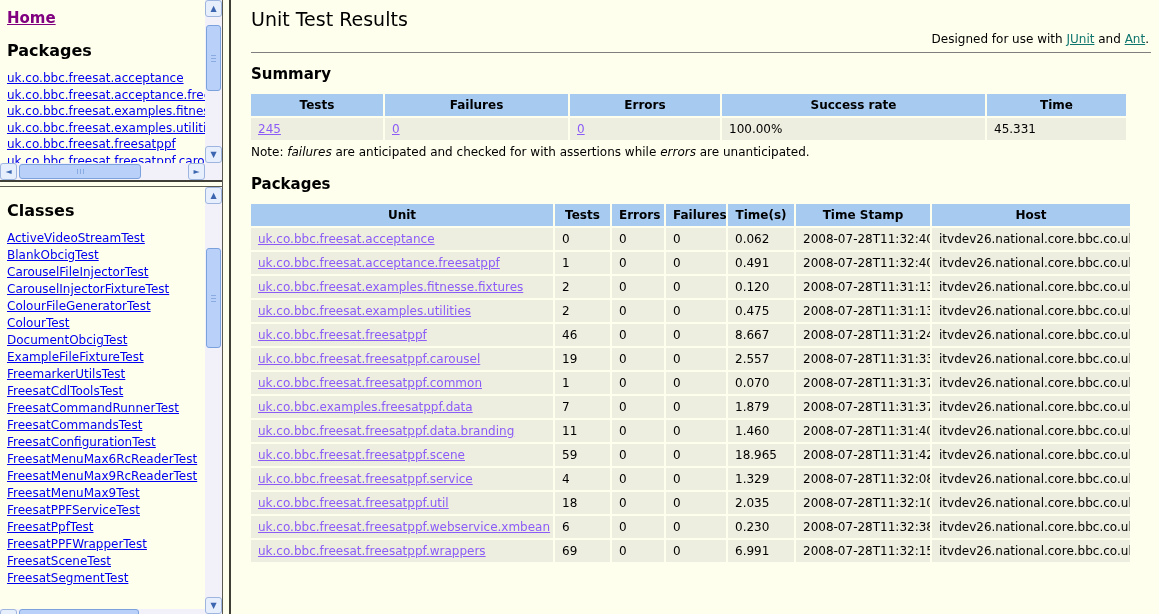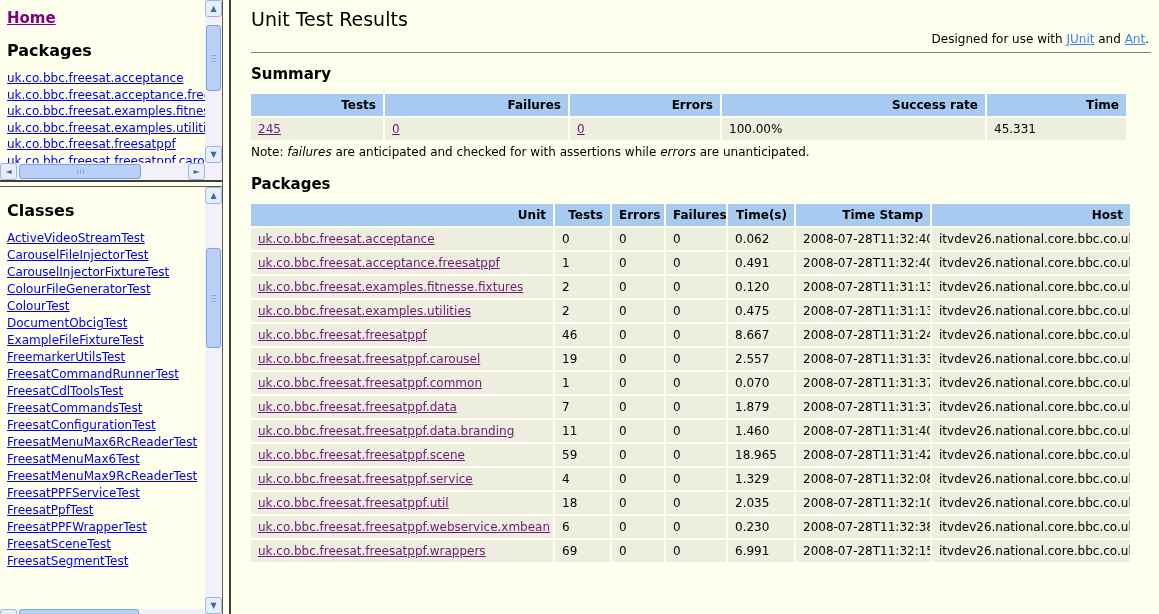--- a/index.html
+++ b/index.html
@@ -55,34 +55,34 @@
     position:absolute; left:0; bottom:0; right:17px; height:5px;
     background:#F2F1FA; overflow:hidden;
   }
   .hscroll-sliver .mini { position:absolute; top:0; height:10px; background:#E8EFFC; border:1px solid #9EB6DF; border-radius:3px; }
   .hscroll-sliver .mini.thumb { background:#B9D1F9; border-color:#7CA2DE; }
 
   
   .main { flex:1; overflow:hidden; padding:4px 8px 0 20px; }
   .page-title { font-size:19px; font-weight:normal; margin:4px 0 2px 0; }
   .credits { text-align:right; font-size:12px; margin:2px 2px 6px 0; }
-  .credits a { color:#3b82f6; }
+  .credits a { color:#0f766e; }
   hr.rule { border:none; border-top:1px solid #7f7f7f; margin:6px 0 12px 0; }
   .section-heading { font-size:15px; font-weight:bold; margin:16px 0 9px 0; }
   .section-heading.first { margin-top:12px; }
 
   table.report { border-collapse:separate; border-spacing:2px; table-layout:fixed; margin-left:-2px; }
   table.report th {
-    background:#A6CAF0; text-align:right; font-size:12px; font-weight:bold;
+    background:#A6CAF0; text-align:center; font-size:12px; font-weight:bold;
     padding:4px 7px; white-space:nowrap; overflow:hidden;
   }
   table.report td {
     background:#EEEEE0; font-size:12px; padding:4px 7px; white-space:nowrap; overflow:hidden;
   }
-  table.report a { color:#701a75; text-decoration:underline; }
+  table.report a { color:#8b5cf6; text-decoration:underline; }
 
   .note { font-size:12px; margin:3px 0 0 0; }
 
   
   .sum-c1{width:132px}.sum-c2{width:183px}.sum-c3{width:150px}.sum-c4{width:263px}.sum-c5{width:139px}
   
   .pkg-c1{width:302px}.pkg-c2{width:55px}.pkg-c3{width:52px}.pkg-c4{width:60px}.pkg-c5{width:66px}.pkg-c6{width:134px}.pkg-c7{width:198px}
 </style>
 </head>
 <body>
@@ -118,34 +118,35 @@
       </div>
       <div class="sb-corner"></div>
     </div>
 
     <div class="frame-divider"></div>
 
     <div class="frame-bottom">
       <div class="frame-content classes-content" style="flex:1;">
         <div class="side-heading">Classes</div>
         <a href="#" class="side-link">ActiveVideoStreamTest</a>
+        <a href="#" class="side-link">BlankObcigTest</a>
         <a href="#" class="side-link">CarouselFileInjectorTest</a>
         <a href="#" class="side-link">CarouselInjectorFixtureTest</a>
         <a href="#" class="side-link">ColourFileGeneratorTest</a>
         <a href="#" class="side-link">ColourTest</a>
         <a href="#" class="side-link">DocumentObcigTest</a>
         <a href="#" class="side-link">ExampleFileFixtureTest</a>
         <a href="#" class="side-link">FreemarkerUtilsTest</a>
+        <a href="#" class="side-link">FreesatCdlToolsTest</a>
         <a href="#" class="side-link">FreesatCommandRunnerTest</a>
-        <a href="#" class="side-link">FreesatCdlToolsTest</a>
         <a href="#" class="side-link">FreesatCommandsTest</a>
         <a href="#" class="side-link">FreesatConfigurationTest</a>
         <a href="#" class="side-link">FreesatMenuMax6RcReaderTest</a>
-        <a href="#" class="side-link">FreesatMenuMax6Test</a>
         <a href="#" class="side-link">FreesatMenuMax9RcReaderTest</a>
+        <a href="#" class="side-link">FreesatMenuMax9Test</a>
         <a href="#" class="side-link">FreesatPPFServiceTest</a>
         <a href="#" class="side-link">FreesatPpfTest</a>
         <a href="#" class="side-link">FreesatPPFWrapperTest</a>
         <a href="#" class="side-link">FreesatSceneTest</a>
         <a href="#" class="side-link">FreesatSegmentTest</a>
       </div>
       <div class="vscroll">
         <div class="sb-btn">▲</div>
         <div class="sb-track">
           <div class="sb-thumb v" style="top:44px; height:100px;"></div>
@@ -278,21 +279,21 @@
       <tr>
         <td><a href="#">uk.co.bbc.freesat.freesatppf.common</a></td>
         <td>1</td>
         <td>0</td>
         <td>0</td>
         <td>0.070</td>
         <td>2008-07-28T11:31:37</td>
         <td>itvdev26.national.core.bbc.co.uk</td>
       </tr>
       <tr>
-        <td><a href="#">uk.co.bbc.freesat.freesatppf.data</a></td>
+        <td><a href="#">uk.co.bbc.examples.freesatppf.data</a></td>
         <td>7</td>
         <td>0</td>
         <td>0</td>
         <td>1.879</td>
         <td>2008-07-28T11:31:37</td>
         <td>itvdev26.national.core.bbc.co.uk</td>
       </tr>
       <tr>
         <td><a href="#">uk.co.bbc.freesat.freesatppf.data.branding</a></td>
         <td>11</td>

